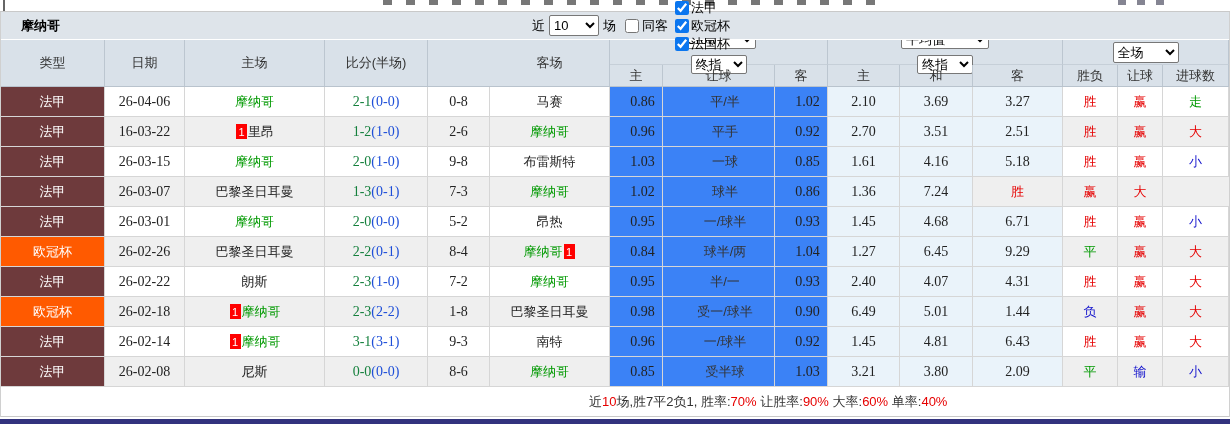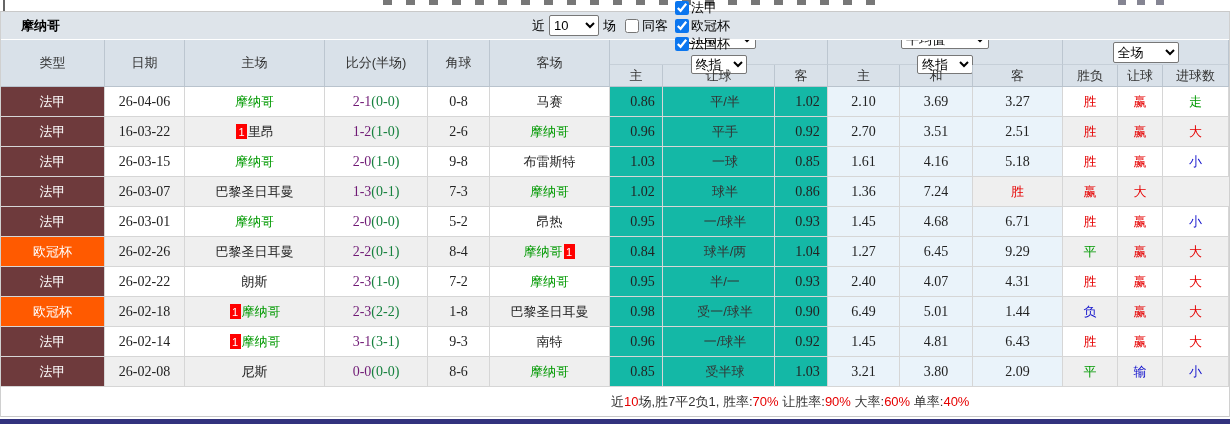--- a/index.html
+++ b/index.html
@@ -50,34 +50,34 @@
   
   .trow { display:grid; grid-template-columns:var(--cols); height:30px;
     border-bottom:1px solid #d6d6d6; background:#fff; }
   .trow.even { background:#efefef; }
   .tcell { display:flex; align-items:center; justify-content:center;
     border-right:1px solid #d6d6d6; overflow:hidden; white-space:nowrap; }
   .type { color:#fff; }
   .lg-ligue1 { background:#6e3a3c; }
   .lg-ucl { background:#ff5a00; }
   .num { font-family:"Liberation Serif","DejaVu Serif",serif; font-size:14px; color:#222; }
-  .cream { background:#14b8a6;padding-left:13px; }
+  .cream { background:#3b82f6;padding-left:13px; }
   .pale { background:#eaf3fa; }
   .handicap { color:#333; }
-  .ft { color:#701a75; } .ht { color:#15803d; }
+  .ft { color:#15803d; } .ht { color:#1d4ed8; }
   .c-green { color:#009900; } .c-red { color:#e60000; }
   .c-blue { color:#1212cc; } .c-dark { color:#333; }
   .badge { background:#f00; color:#fff; font-size:11px; line-height:14px;
     min-width:11px; height:15px; display:inline-flex; align-items:center;
     justify-content:center; margin:0 1px; padding:0 1px;
     font-family:"Liberation Sans",sans-serif; }
 
   
   .tfoot { height:30px; position:relative; border-bottom:1px solid #c9c9c9; background:#fff; }
-  .tfoot .txt { position:absolute; left:610px; top:50%; transform:translateY(-50%);
+  .tfoot .txt { position:absolute; left:588px; top:50%; transform:translateY(-50%);
     white-space:nowrap; color:#333;text-align:right; }
   .bottom-bar { height:5px; background:#32327e; margin-top:2px; }
 </style>
 </head>
 <body>
 
 <div class="page">
 
   <div class="top-strip">
     <div class="ts-edge"></div>
@@ -114,21 +114,20 @@
             </label>
           </span>
       </div>
     </div>
 
     <div class="thead">
       <div class="th merged" style="grid-column:1">类型</div>
       <div class="th merged" style="grid-column:2">日期</div>
       <div class="th merged" style="grid-column:3">主场</div>
       <div class="th merged" style="grid-column:4">比分(半场)</div>
-      <div class="th merged" style="grid-column:5">角球</div>
       <div class="th merged" style="grid-column:6">客场</div>
 
       <div class="hgroup" style="grid-column:7/10">
         <select class="w74">
           <option>Crow*</option>
         </select>
         <select class="w56">
           <option>终指</option>
         </select>
       </div>

